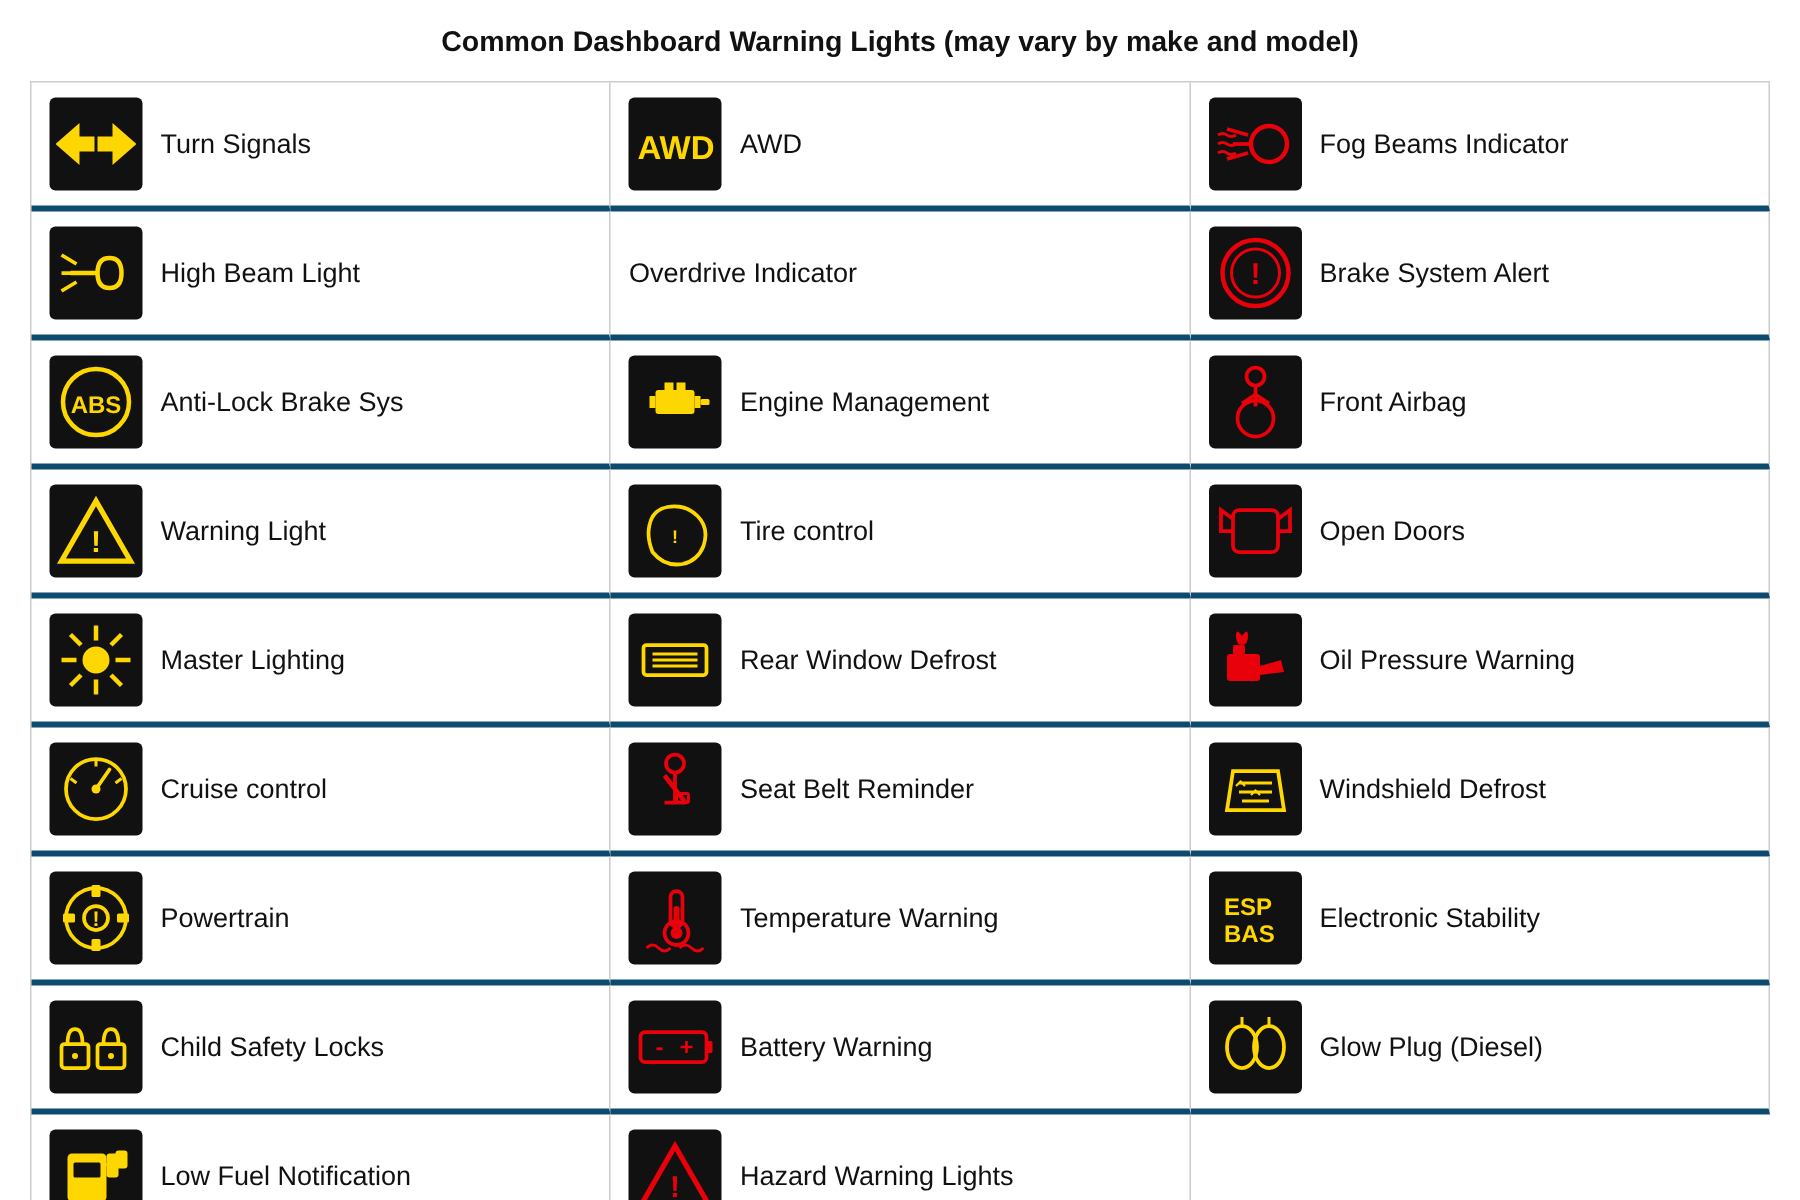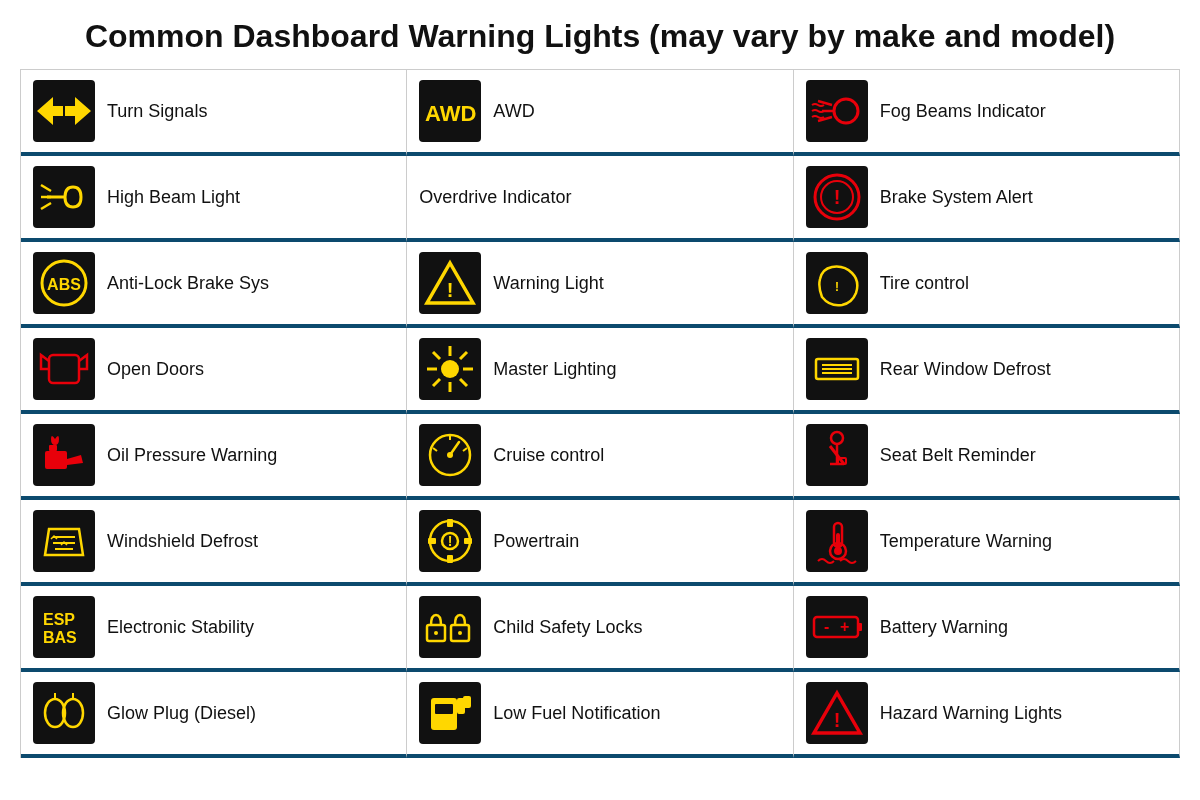--- a/index.html
+++ b/index.html
@@ -7,21 +7,21 @@
       background: #fff;
       font-family: Arial, sans-serif;
       width: 1200px;
       min-height: 800px;
       display: flex;
       flex-direction: column;
       align-items: center;
       padding: 18px 20px;
     }
     h1 {
-      font-size: 32px;
+      font-size: 19px;
       font-weight: bold;
       text-align: center;
       margin-bottom: 14px;
       color: #111;
     }
     .grid {
       display: grid;
       grid-template-columns: repeat(3, 1fr);
       width: 100%;
       border-top: 1px solid #ccc;
@@ -132,21 +132,49 @@
   <div class="cell">
     <div class="icon-box">
       <svg width="54" height="54" viewBox="0 0 54 54">
         <circle cx="27" cy="27" r="22" fill="none" stroke="#FFD700" stroke-width="3"></circle>
         <text x="27" y="34" font-size="16" font-weight="bold" fill="#FFD700" font-family="Arial" text-anchor="middle">ABS</text>
       </svg>
     </div>
     <span class="label">Anti-Lock Brake Sys</span>
   </div>
 
-
+  <div class="cell">
+    <div class="icon-box">
+      <svg width="54" height="40" viewBox="0 0 54 40">
+
+        <rect x="14" y="12" width="26" height="16" rx="2" fill="#FFD700"></rect>
+        <rect x="10" y="16" width="4" height="8" fill="#FFD700"></rect>
+        <rect x="40" y="16" width="4" height="8" fill="#FFD700"></rect>
+        <rect x="20" y="7" width="6" height="5" fill="#FFD700"></rect>
+        <rect x="28" y="7" width="6" height="5" fill="#FFD700"></rect>
+        <rect x="44" y="18" width="6" height="4" rx="1" fill="#FFD700"></rect>
+      </svg>
+    </div>
+    <span class="label">Engine Management</span>
+  </div>
+
+  <div class="cell">
+    <div class="icon-box">
+      <svg width="54" height="54" viewBox="0 0 54 54">
+
+        <circle cx="27" cy="10" r="6" fill="none" stroke="#e8000a" stroke-width="2.5"></circle>
+        <line x1="27" y1="16" x2="27" y2="30" stroke="#e8000a" stroke-width="2.5"></line>
+        <line x1="27" y1="22" x2="18" y2="28" stroke="#e8000a" stroke-width="2.5"></line>
+        <line x1="27" y1="22" x2="36" y2="28" stroke="#e8000a" stroke-width="2.5"></line>
+
+        <circle cx="27" cy="38" r="12" fill="none" stroke="#e8000a" stroke-width="2.5"></circle>
+      </svg>
+    </div>
+    <span class="label">Front Airbag</span>
+  </div>
 
   <div class="cell">
     <div class="icon-box">
       <svg width="54" height="48" viewBox="0 0 54 48">
         <polygon points="27,4 50,44 4,44" fill="none" stroke="#FFD700" stroke-width="3.5"></polygon>
         <text x="27" y="38" font-size="20" font-weight="bold" fill="#FFD700" font-family="Arial" text-anchor="middle">!</text>
       </svg>
     </div>
     <span class="label">Warning Light</span>
   </div>

